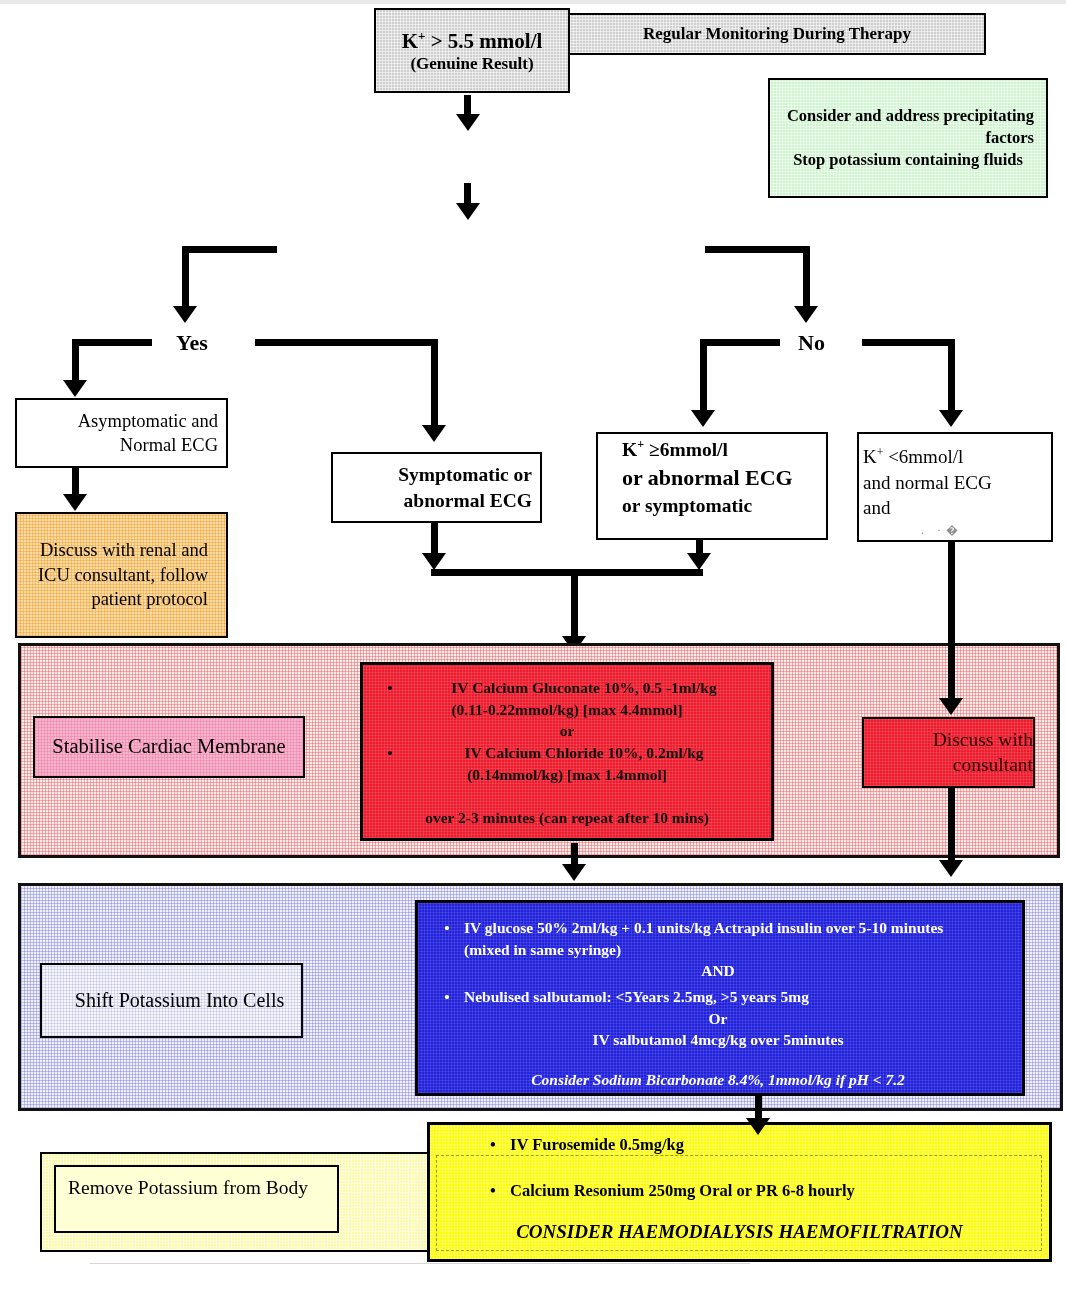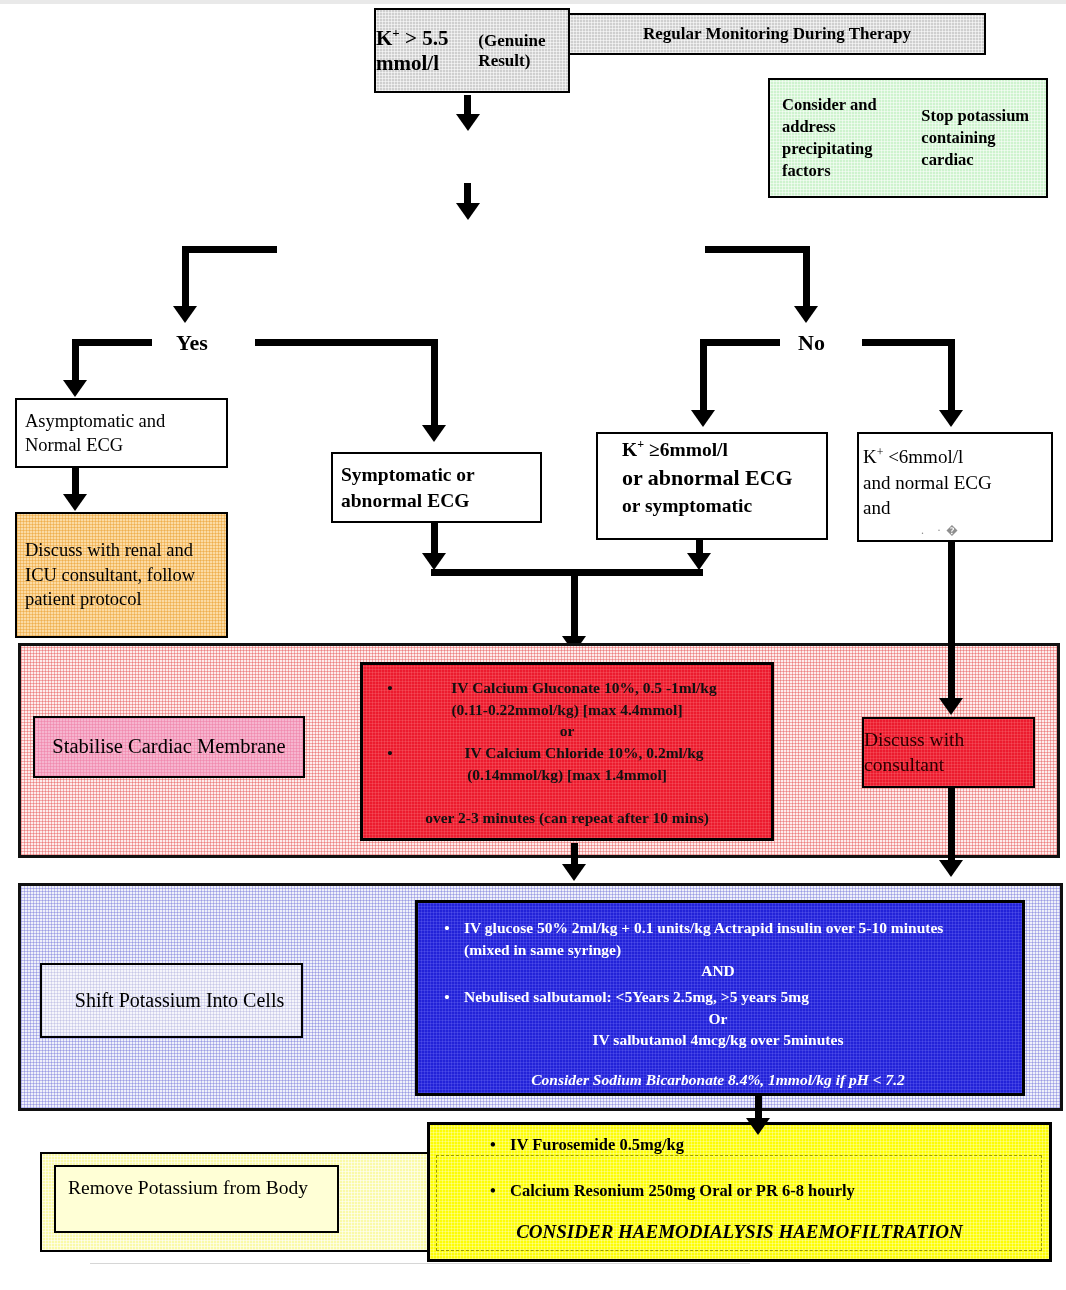--- a/index.html
+++ b/index.html
@@ -1,20 +1,20 @@
 <!DOCTYPE html>
 <html><head>
 <meta charset="utf-8">
 <style>
   html,body{margin:0;padding:0;background:#ffffff;}
   #canvas{position:relative;width:1066px;height:1290px;background:#fff;
           font-family:"Liberation Serif", serif;color:#000;overflow:hidden;}
   .abs{position:absolute;box-sizing:border-box;}
   .bx{position:absolute;box-sizing:border-box;border:2px solid #000;}
-  .ctr{display:flex;flex-direction:row;align-items:center;justify-content:center;text-align:left;}
+  .ctr{display:flex;flex-direction:column;align-items:center;justify-content:center;text-align:right;}
   
   .hl,.vl{position:absolute;background:#000;}
   .hl{height:7px;} .vl{width:7px;}
   .ah{position:absolute;width:0;height:0;border-left:12px solid transparent;border-right:12px solid transparent;border-top:17px solid #000;}
   
   .tex-gray{background-color:#cfcfcf;background-image:
     repeating-linear-gradient(0deg,rgba(255,255,255,.55) 0 1px,transparent 1px 3px),
     repeating-linear-gradient(90deg,rgba(255,255,255,.55) 0 1px,transparent 1px 3px);}
   .tex-green{background-color:#cef3ce;background-image:
     repeating-linear-gradient(0deg,rgba(255,255,255,.5) 0 1px,transparent 1px 3px),
@@ -69,21 +69,21 @@
 
   <div class="bx tex-gray ctr" style="left:374px;top:8px;width:196px;height:85px;z-index:2;">
     <div class="b" style="font-size:21px;">
       <span>K</span><span class="sup">+</span><span> &gt; 5.5 mmol/l</span>
     </div>
     <div class="b" style="font-size:17px;">(Genuine Result)</div>
   </div>
 
   <div class="bx tex-green ctr" style="left:768px;top:78px;width:280px;height:120px;padding:4px 12px;">
     <div class="b" style="font-size:16.5px;line-height:1.33;">Consider and address precipitating factors</div>
-    <div class="b" style="font-size:16.5px;line-height:1.33;">Stop potassium containing cardiac</div>
+    <div class="b" style="font-size:16.5px;line-height:1.33;">Stop potassium containing fluids</div>
   </div>
 
   <div class="vl" style="left:464px;top:95px;height:21px;"></div>
   <div class="ah" style="left:456px;top:114px;"></div>
 
 
   <div class="vl" style="left:464px;top:183px;height:22px;"></div>
   <div class="ah" style="left:456px;top:203px;"></div>
 
 
@@ -113,21 +113,21 @@
   <div class="vl" style="left:948px;top:339px;height:73px;"></div>
   <div class="ah" style="left:939px;top:410px;"></div>
 
   <div class="bx ctr" style="left:15px;top:398px;width:213px;height:70px;background:#fff;padding:4px 8px;">
     <div style="font-size:18.5px;line-height:1.3;">Asymptomatic and Normal ECG</div>
   </div>
 
   <div class="vl" style="left:72px;top:468px;height:28px;"></div>
   <div class="ah" style="left:63px;top:494px;"></div>
 
-  <div class="bx tex-orange ctr" style="left:15px;top:512px;width:213px;height:126px;padding:0 8px;">
+  <div class="bx tex-orange ctr" style="left:15px;top:512px;width:213px;height:126px;padding:0 18px;">
     <div style="font-size:18.5px;line-height:1.35;">Discuss with renal and ICU consultant, follow patient protocol</div>
   </div>
 
   <div class="bx ctr" style="left:331px;top:452px;width:211px;height:71px;background:#fff;padding:0 8px;">
     <div class="b" style="font-size:19.5px;line-height:1.3;">Symptomatic or abnormal ECG</div>
   </div>
 
   <div class="bx" style="left:596px;top:432px;width:232px;height:108px;background:#fff;padding:2px 0 0 24px;">
     <div class="b" style="font-size:19.5px;line-height:1.35;">
       <span>K</span><span class="sup">+</span><span> ≥6mmol/l</span>

